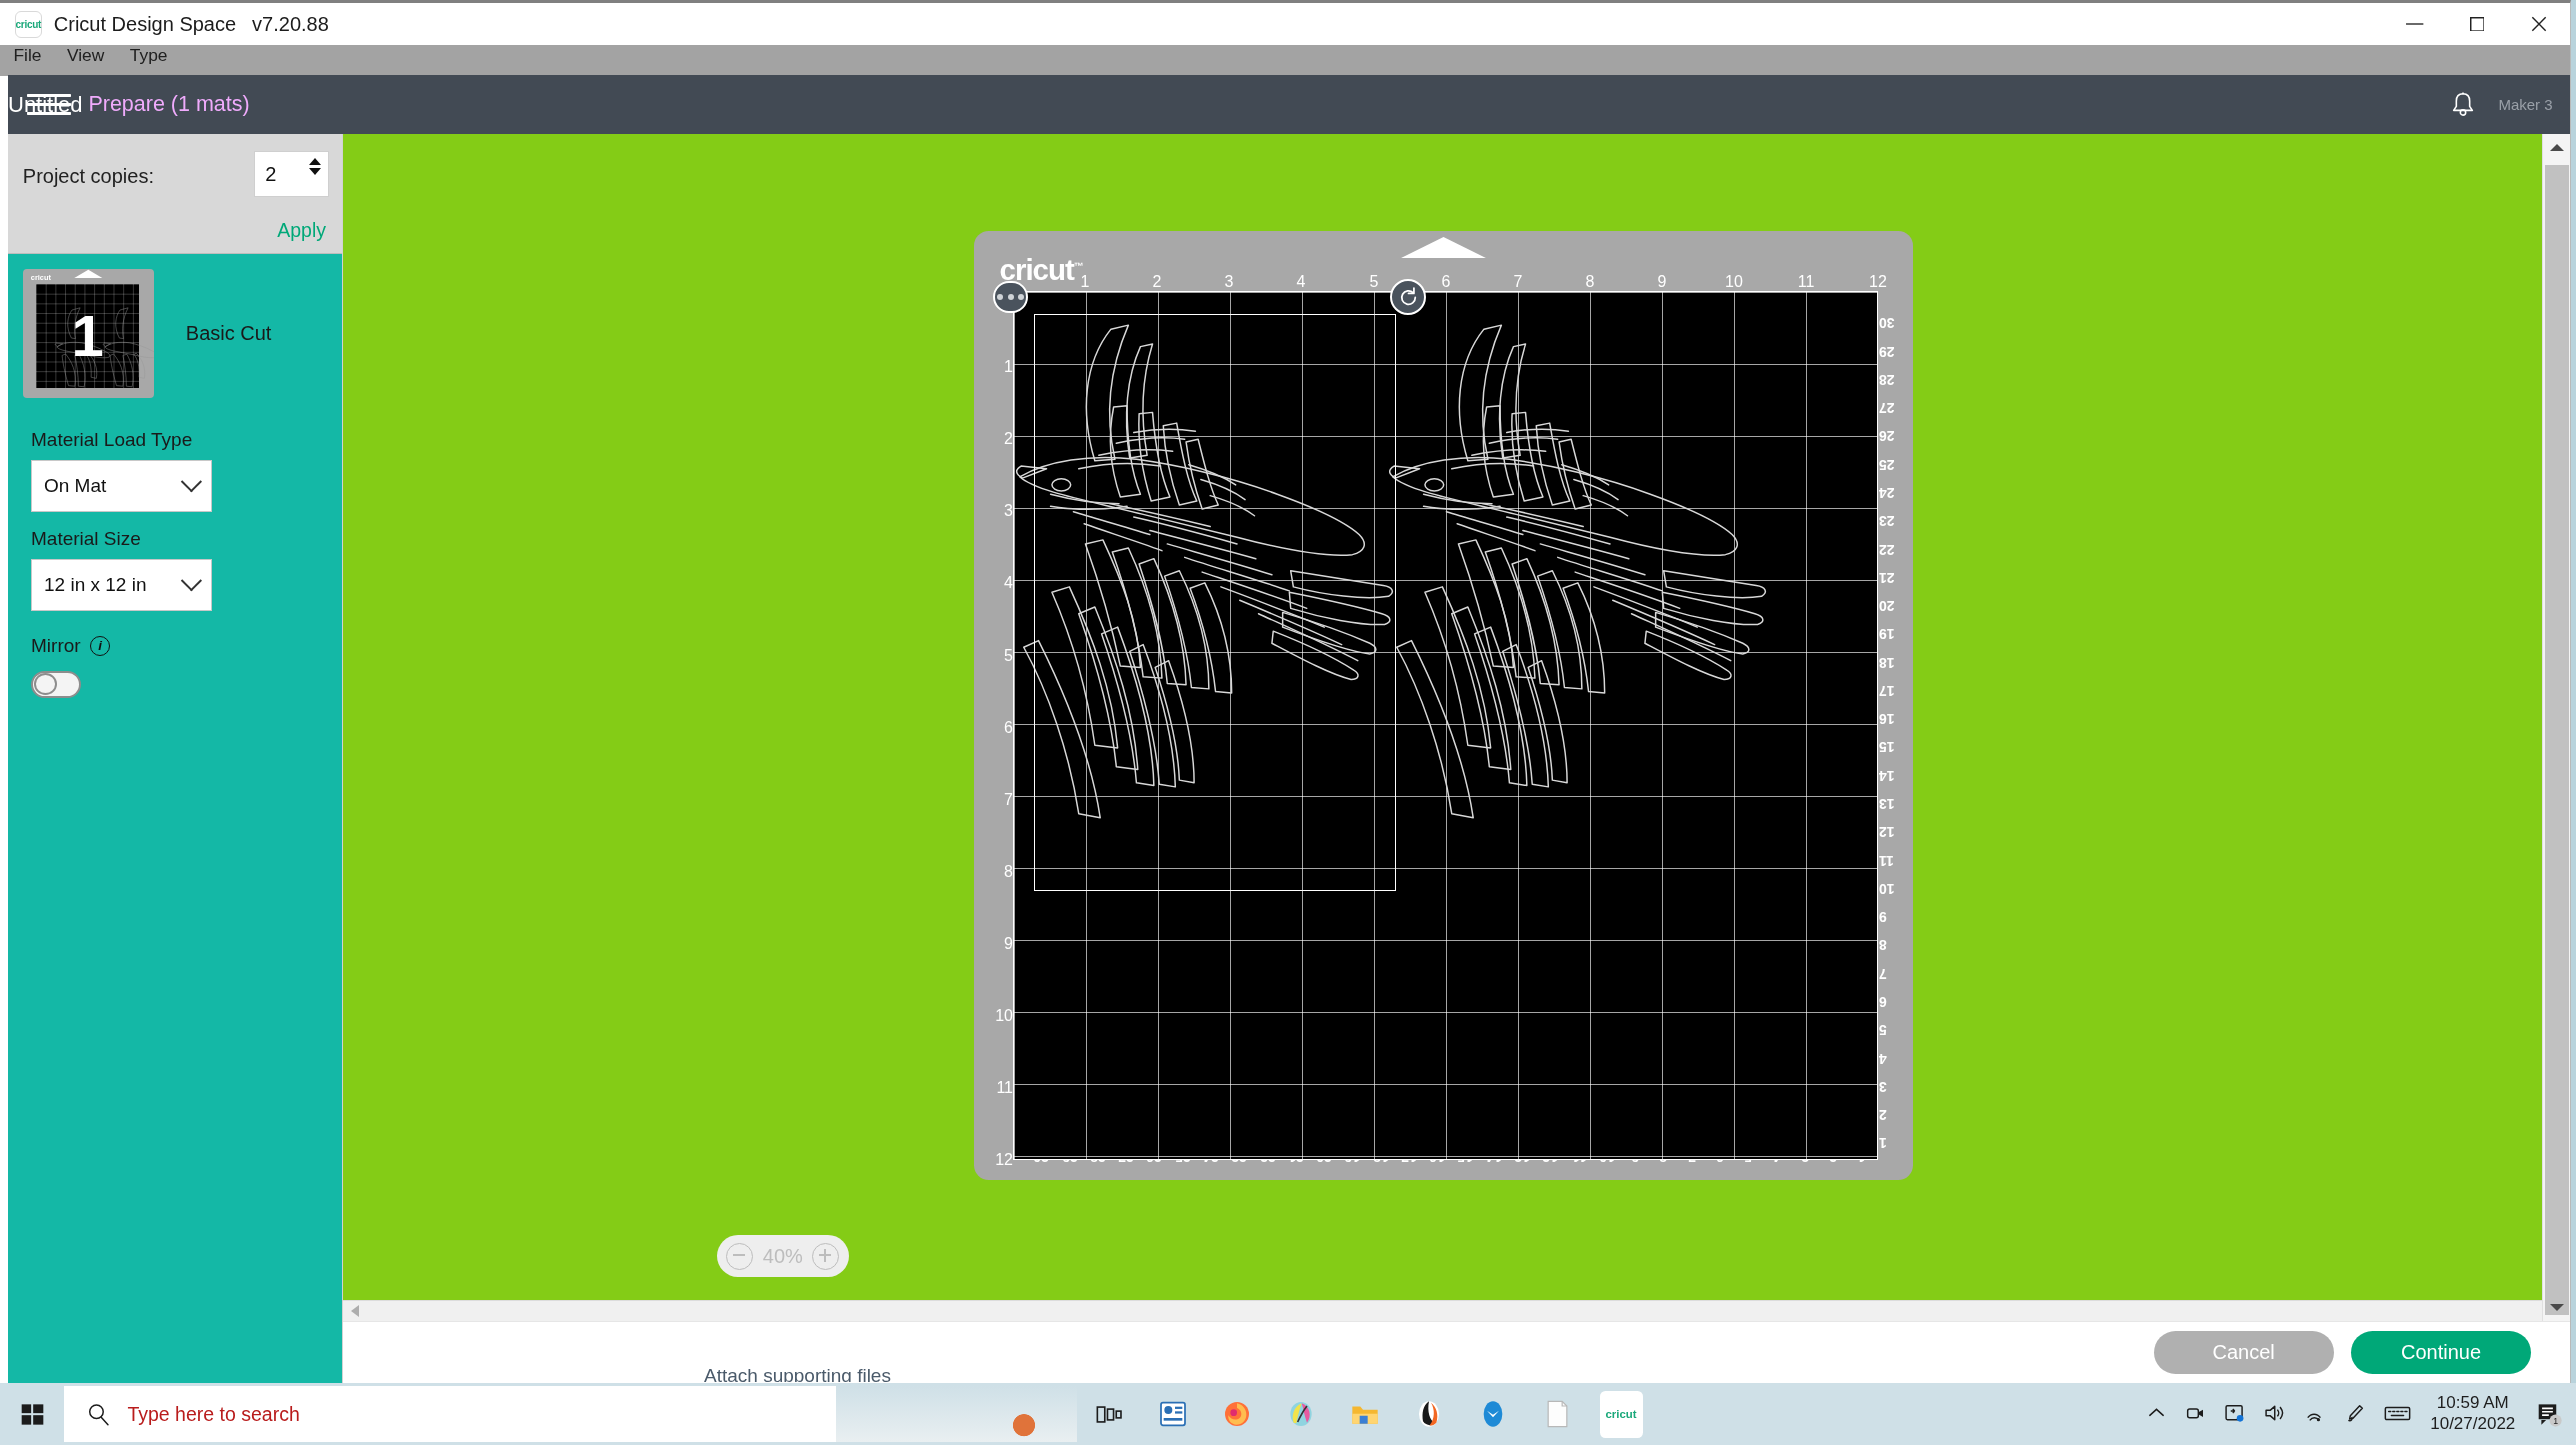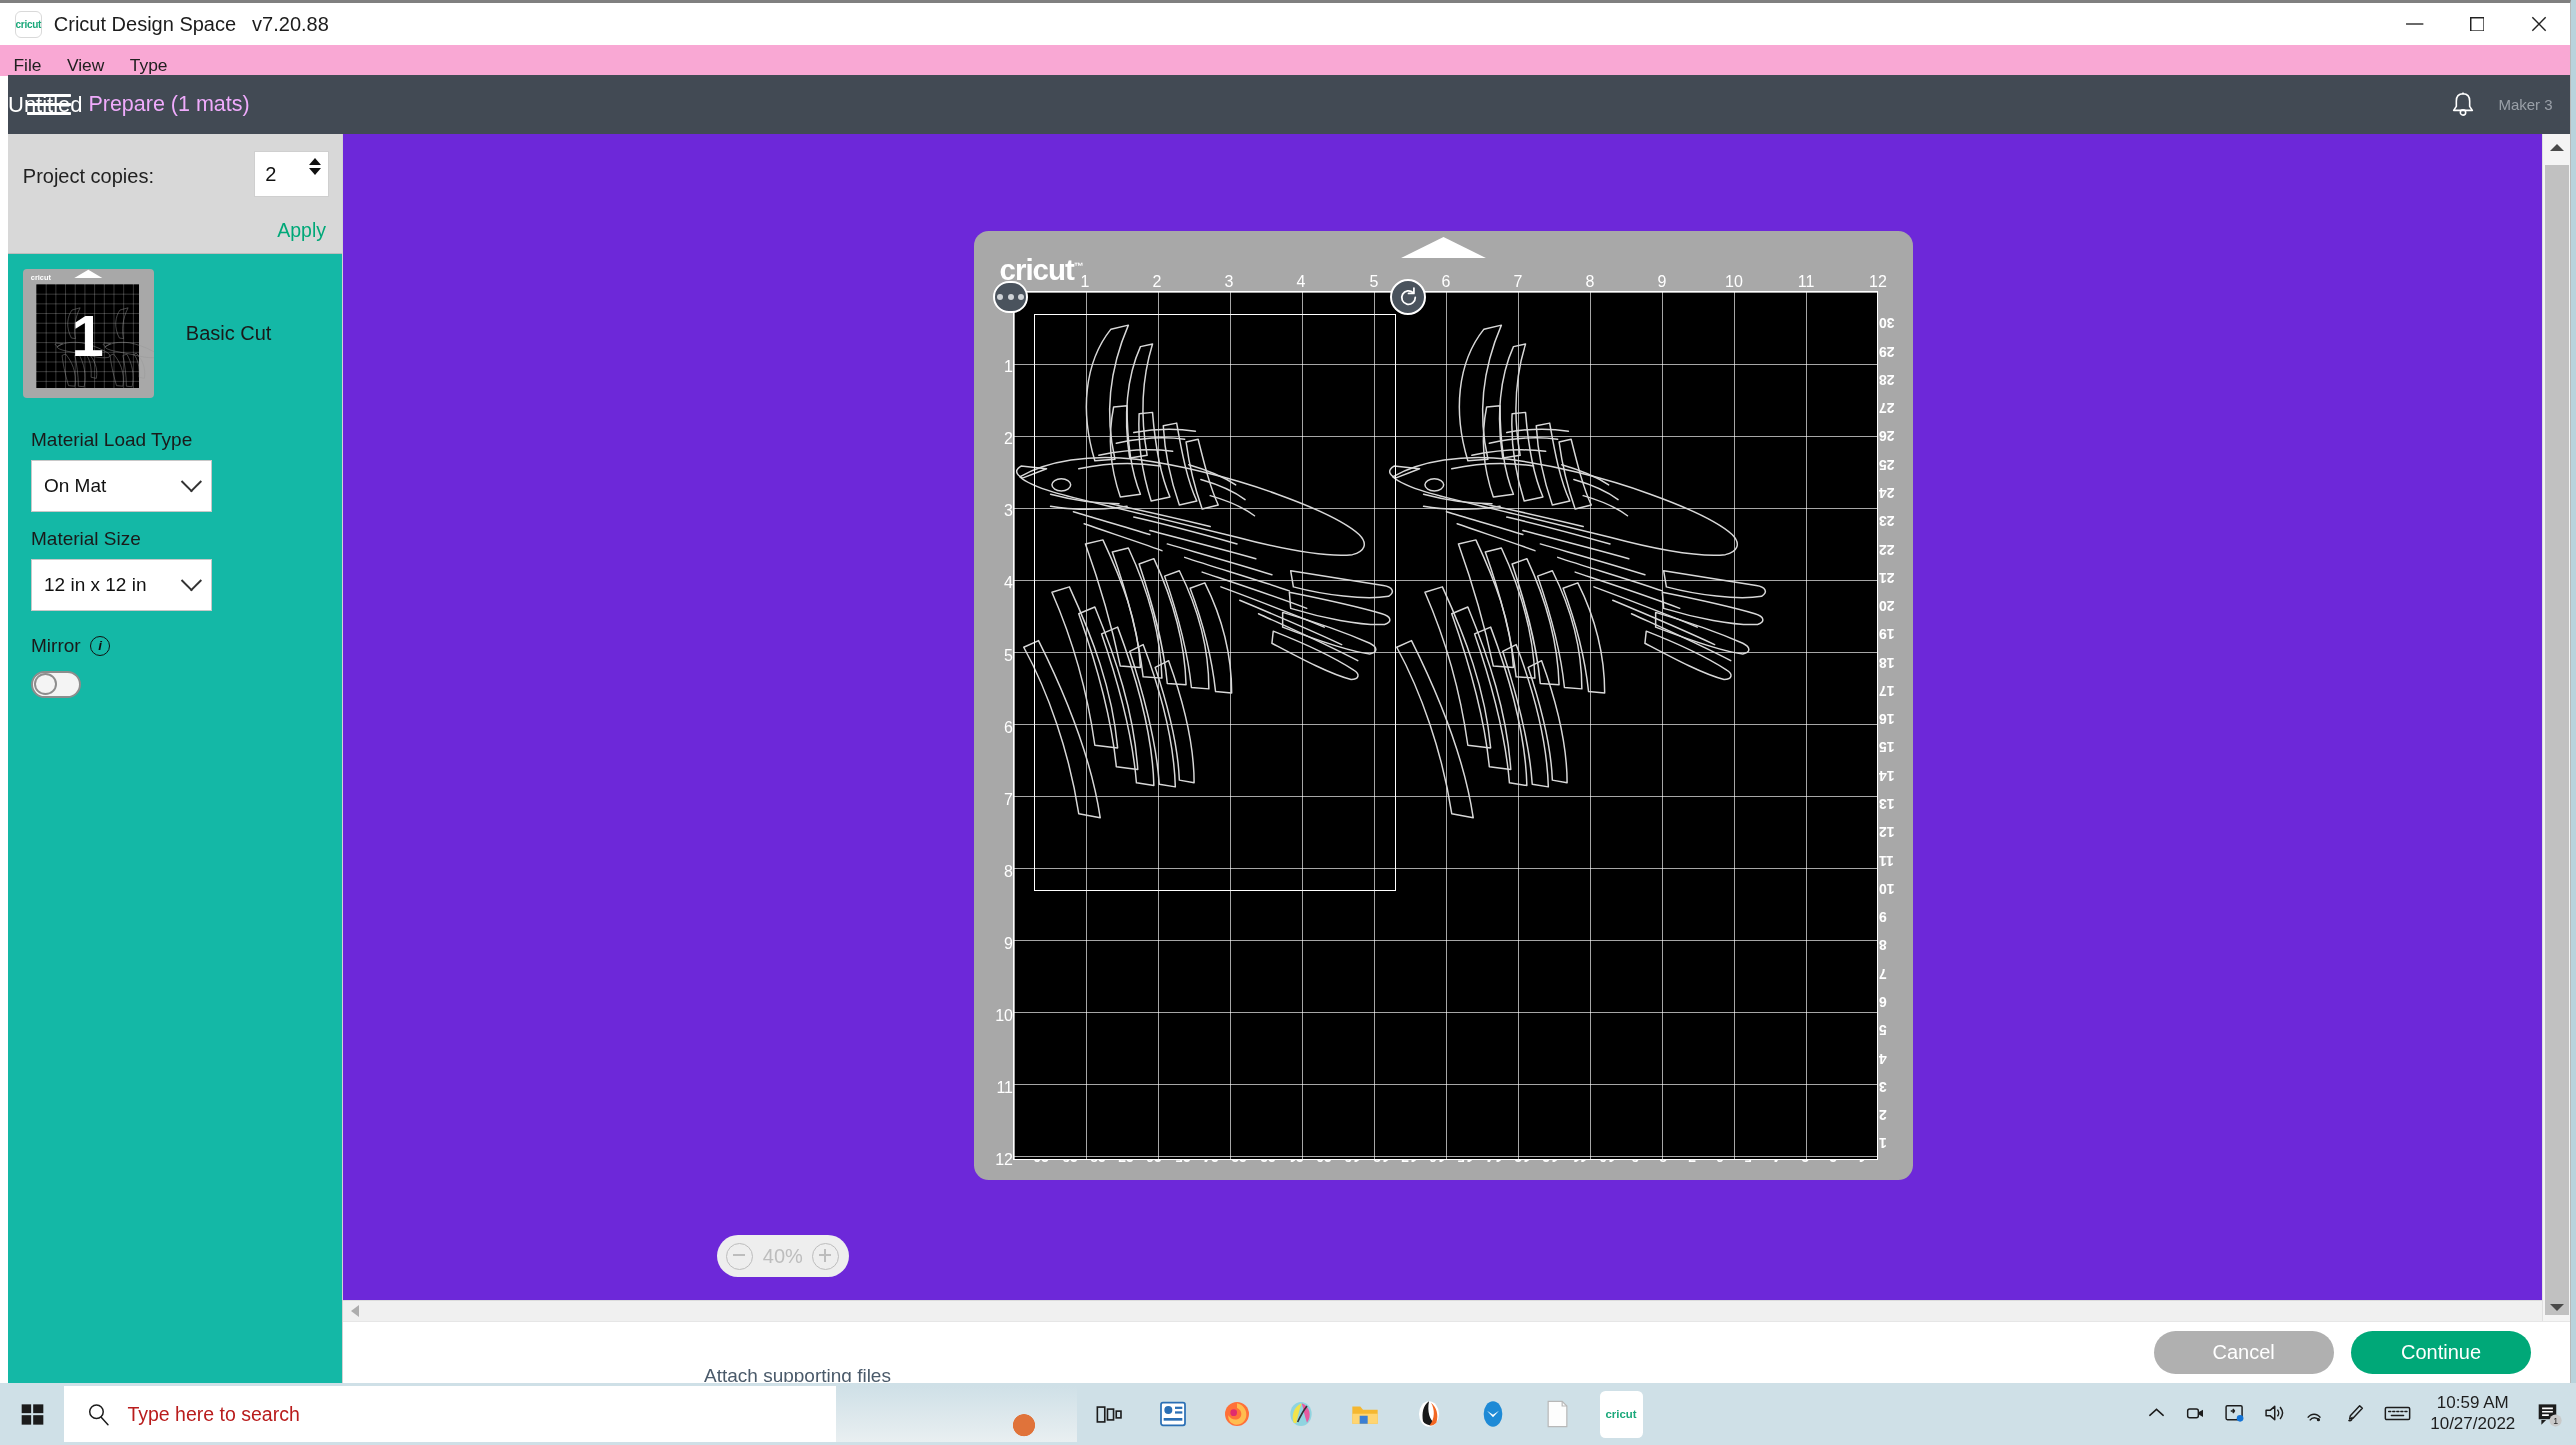--- a/index.html
+++ b/index.html
@@ -37,21 +37,21 @@
   .win-btns { position: absolute; right: 0; top: 0; height: 42px; display: flex; }
   .win-btn {
     width: 62px; height: 42px; display: flex; align-items: center; justify-content: center;
     background: #ffffff;
   }
   .win-btn svg { display: block; }
 
   
   #menu-bar {
     position: absolute; left: 0; top: 42px; width: 100%; height: 31px;
-    background: #f9a8d4; display: flex; align-items: flex-end; padding-left: 13.4px;
+    background: #a3a3a3; display: flex; align-items: flex-start; padding-left: 13.4px;
   }
   .menu-item { font-size: 17.4px; color: #202020; margin-right: 25.5px; }
 
   
   #app-header {
     position: absolute; left: 8px; top: 72px; right: 0; height: 59px;
     background: #424a54;
     display: flex; align-items: center;
   }
   #hamburger { width: 44px; margin-left: 19px; display: flex; flex-direction: column; gap: 6px; }
@@ -147,21 +147,21 @@
     border: 2px solid #8d8d8d; background: #f4f4f4; position: relative;
   }
   #mirror-knob {
     position: absolute; left: 0.7px; top: 0.7px; width: 23px; height: 21.5px;
     border-radius: 50%; border: 2px solid #8d8d8d; background: #f4f4f4;
   }
 
   
   #canvas-area {
     position: absolute; left: 343px; top: 131px; right: 0; bottom: 62px;
-    background: #6d28d9; overflow: hidden;
+    background: #84cc16; overflow: hidden;
   }
   #mat {
     position: absolute; left: 631px; top: 97px;
     width: 939px; height: 949px;
     background: #a8a8a8; border-radius: 14.8px;
   }
   #mat-brand { position: absolute; left: 25.5px; top: 21.5px; font-size: 29.5px; color: #fff; font-weight: bold; letter-spacing: -1px; }
   #mat-brand sup { font-size: 9.4px; vertical-align: super; }
   #mat-tab {
     position: absolute; left: 50%; transform: translateX(-50%); top: 0;

